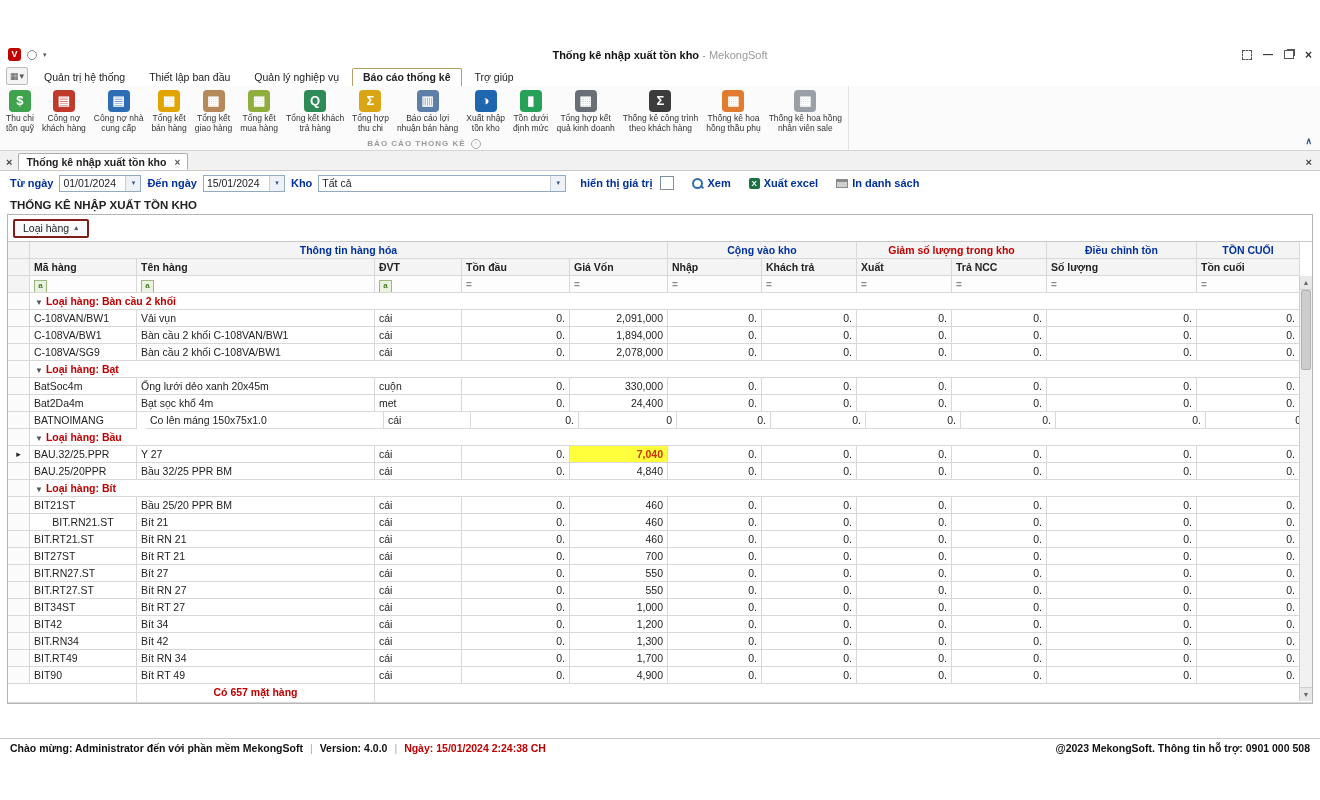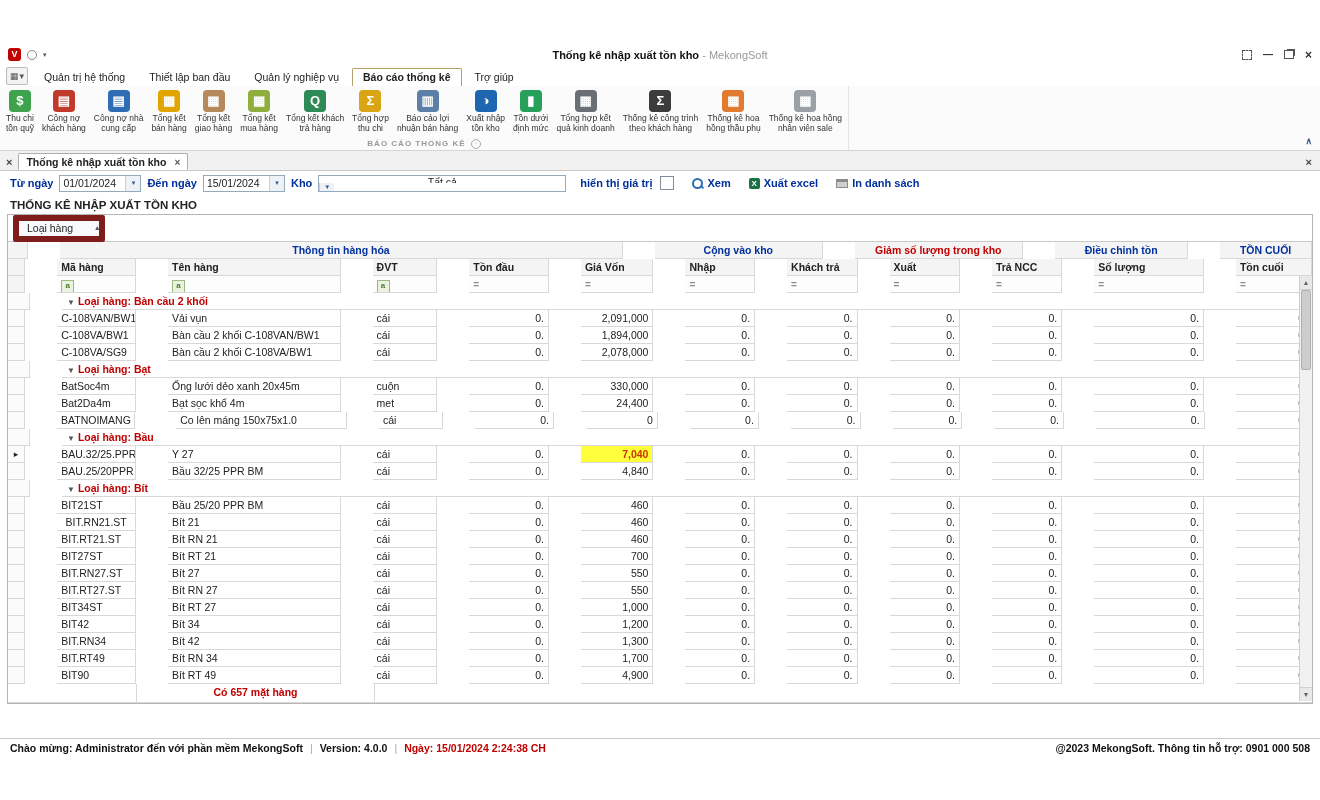--- a/index.html
+++ b/index.html
@@ -45,38 +45,38 @@
   .doc-tab .x{font-weight:bold;color:#555;font-size:10px;}
   .dt-right-close{margin-left:auto;font-size:11px;font-weight:bold;color:#444;padding:0 4px 2px 2px;}
 
   
   .filter-bar{height:24px;display:flex;align-items:center;gap:6px;padding:0 10px;font-size:11px;flex:0 0 auto;}
   .flabel{color:#00309c;font-weight:bold;white-space:nowrap;}
   .inp{border:1px solid #94aabf;height:17px;display:flex;align-items:center;background:#fff;font-size:10.5px;box-sizing:border-box;}
   .inp .val{padding:0 3px;flex:1;white-space:nowrap;overflow:hidden;}
   .dd{width:14px;align-self:stretch;border-left:1px solid #c3d0dc;background:#eef2f6;display:flex;align-items:center;justify-content:center;font-size:7px;color:#33548c;}
   .date-inp{width:82px;}
-  .kho-inp{width:248px;flex-direction:column;}
+  .kho-inp{width:248px;}
   .chk{width:12px;height:12px;border:1px solid #808fa0;background:#fff;margin-left:2px;}
   .linkbtn{display:flex;align-items:center;gap:4px;color:#00309c;font-weight:bold;margin-left:12px;white-space:nowrap;}
   .ic-search{position:relative;width:11px;height:11px;}
   .ic-search .lens{position:absolute;left:0;top:0;width:7px;height:7px;border:2px solid #2e6db4;border-radius:50%;box-sizing:content-box;}
   .ic-search .handle{position:absolute;left:8px;top:8px;width:4px;height:2px;background:#2e6db4;transform:rotate(45deg);}
   .ic-excel{width:11px;height:11px;background:#1e7145;color:#fff;font-size:8px;font-weight:bold;text-align:center;line-height:11px;border-radius:2px;}
   .ic-print{width:12px;height:9px;background:#cfcfcf;border:1px solid #8a8a8a;border-top:3px solid #8a8a8a;box-sizing:border-box;}
 
   
   .report-title{font-size:11.5px;font-weight:bold;padding:4px 10px 3px 10px;flex:0 0 auto;}
   .grid-wrap{margin:0 7px;border:1px solid #b5b5b5;background:#fff;flex:0 0 auto;}
   .group-panel{height:26px;border-bottom:1px solid #c9c9c9;display:flex;align-items:center;padding:0 5px;background:#fff;}
-  .group-chip{border:6px solid #7f1d1d;background:#f7f9fb;padding:1px 0 2px 8px;font-size:10.5px;display:flex;align-items:center;gap:22px;border-radius:2px;}
+  .group-chip{border:2px solid #7f1d1d;background:#f7f9fb;padding:1px 9px 2px 8px;font-size:10.5px;display:flex;align-items:center;gap:5px;border-radius:2px;}
   .chip-arrow{font-size:8px;color:#556;}
 
   .tbl{position:relative;font-size:10.5px;}
-  .trow{display:flex;height:17px;line-height:16px;gap:32px;}
+  .trow{display:flex;height:17px;line-height:16px;}
   .tcell{border-right:1px solid #d8d8d8;border-bottom:1px solid #d8d8d8;padding:0 4px;overflow:hidden;white-space:nowrap;box-sizing:border-box;}
   .head .tcell{background:#f4f4f4;font-weight:bold;}
   .band{text-align:center;}
   .ind{background:#f6f6f6;padding:0 2px;text-align:center;color:#333;font-size:9px;}
   .filter-ic-text{display:inline-block;width:11px;height:11px;background:#eaf3e0;border:1px solid #9cb87e;color:#4a7a2a;font-size:8px;line-height:10px;text-align:center;vertical-align:middle;margin-top:2px;}
   .filter-ic-num{color:#8a8a8a;font-size:10px;font-weight:bold;}
   .num{text-align:right;}
   .grp-cell{color:#c00000;font-weight:bold;border-bottom:1px solid #d8d8d8;flex:1;padding:0 2px;overflow:hidden;white-space:nowrap;box-sizing:border-box;}
   .grp-tri{color:#555;font-size:8px;margin:0 3px;}
   .hl{background:#ffff3c;color:#cc3300;font-weight:bold;}

